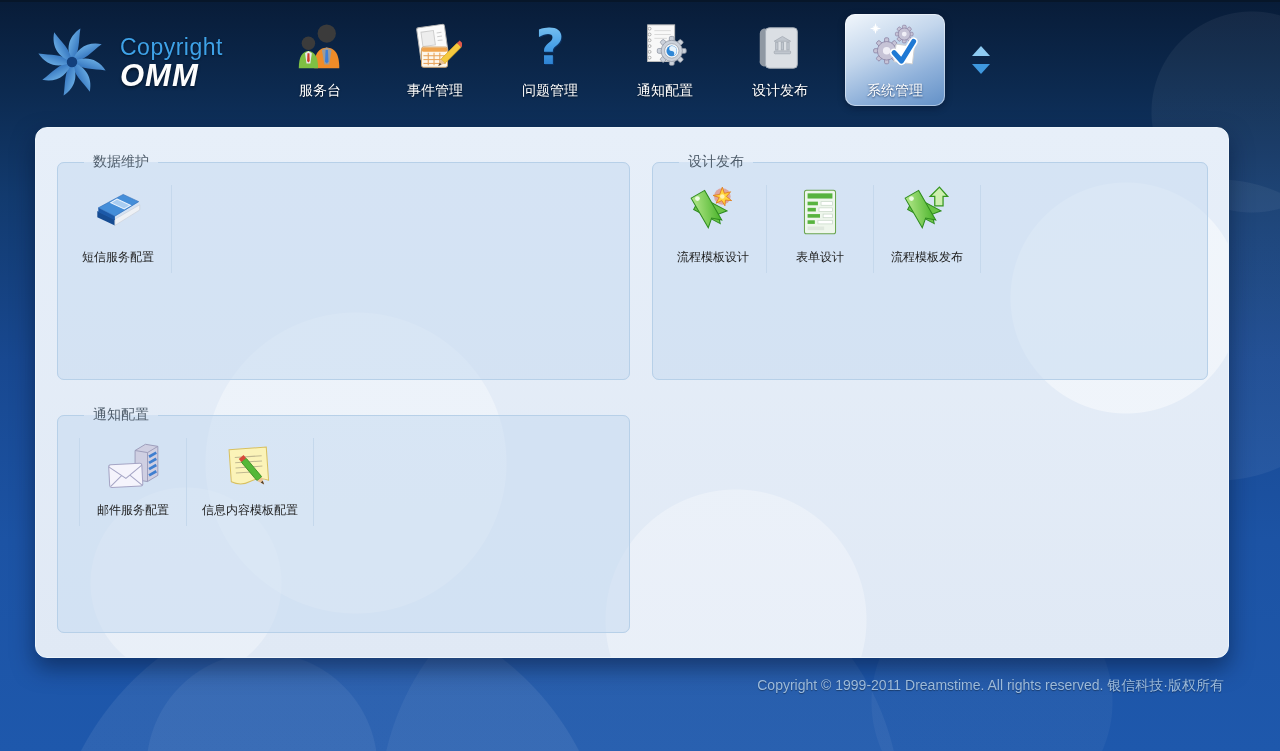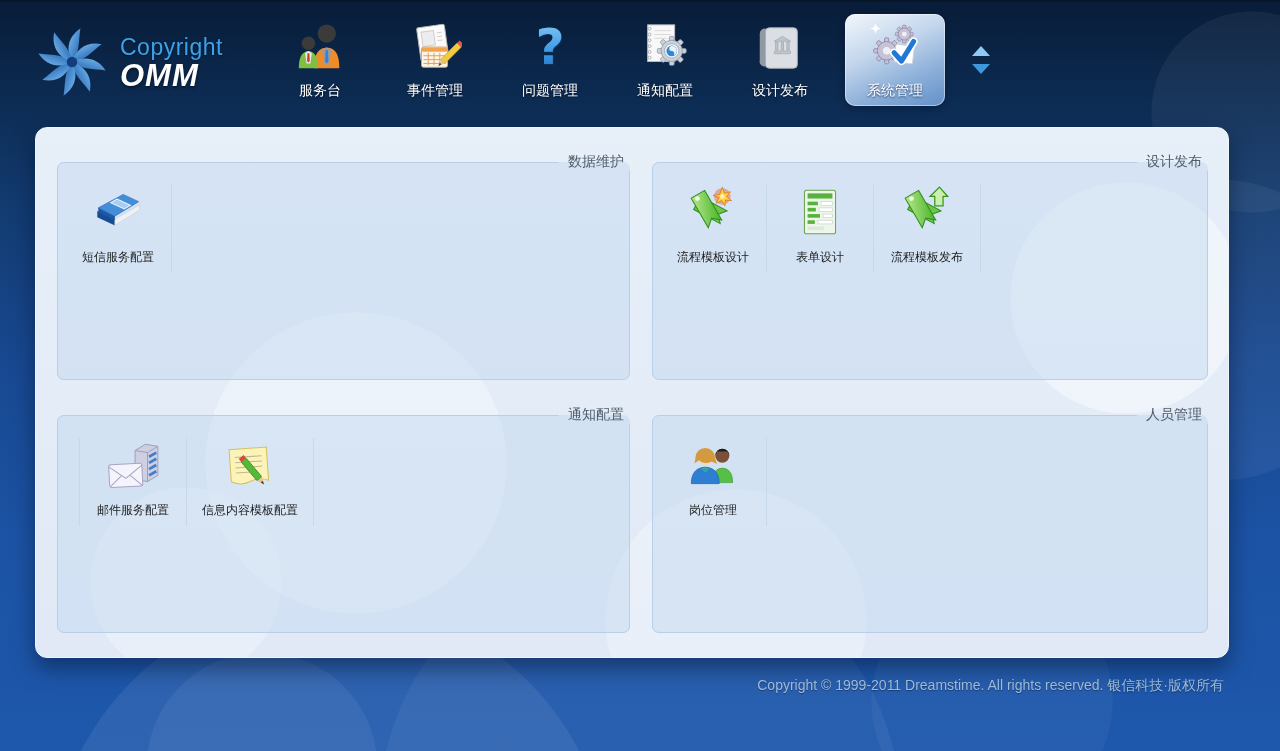--- a/index.html
+++ b/index.html
@@ -55,21 +55,21 @@
       radial-gradient(circle at 1090px 170px, rgba(255,255,255,.45) 0 115px, transparent 116px),
       radial-gradient(circle at 320px 335px, rgba(255,255,255,.35) 0 150px, transparent 151px),
       radial-gradient(circle at 150px 455px, rgba(255,255,255,.30) 0 95px, transparent 96px),
       radial-gradient(circle at 700px 492px, rgba(255,255,255,.30) 0 130px, transparent 131px),
       linear-gradient(180deg,#e7eff9 0%,#e0e9f5 100%);
     box-shadow:0 10px 22px rgba(3,18,48,.5);
   }
 
   fieldset.panel {
     position:absolute; border:1px solid #b7d0e8; border-radius:7px;
-    background:rgba(199,219,240,.55); padding:8px 8px 0 14px;text-align:right;
+    background:rgba(199,219,240,.55); padding:8px 8px 0 14px;
   }
   fieldset.panel legend { font-size:14px; color:#4f5d6b; padding:0 9px; margin-left:12px; }
   #panel-0 { left:21px; top:25px;  width:573px; height:227px; }
   #panel-1 { left:616px; top:25px; width:556px; height:227px; }
   #panel-2 { left:21px; top:278px; width:573px; height:227px; }
   #panel-3 { left:616px; top:278px; width:556px; height:227px; }
 
   .items-row { display:flex; align-items:flex-start; margin-top:4px; }
   .pitem { min-width:92px; padding:0 8px; display:flex; flex-direction:column; align-items:center; cursor:pointer; }
   .pitem .picon { width:58px; height:58px; }
@@ -376,35 +376,17 @@
               <path d="M39.8 43.4 L42.2 43.4 L41 47 Z" fill="#4a3a28"></path>
               <rect x="38" y="12.5" width="6" height="3.8" fill="#d84a3a"></rect>
             </g>
           </svg>
           <span class="plabel">信息内容模板配置</span>
         </div>
         <div class="pdiv"></div>
       </div>
     </fieldset>
 
-    <fieldset class="panel" id="panel-3">
-      <legend>人员管理</legend>
-      <div class="items-row">
-        <div class="pitem">
-          <svg class="picon" viewBox="0 0 56 56">
-            <circle cx="37" cy="19" r="6.8" fill="#7a5038"></circle>
-            <path d="M30.2 19 a6.8 6.8 0 0 1 13.6 0 l-1.8 -4 h-10 Z" fill="#1e1e1e"></path>
-            <path d="M27 45 C27 35.5 31 31.5 37 31 C43 31.5 47 35.5 47 45 Z" fill="#55bf47" stroke="#3c9a30" stroke-width=".6"></path>
-            <circle cx="20.5" cy="20" r="8" fill="#f6d7b2"></circle>
-            <path d="M11 21 a9.5 9.5 0 0 1 19 0 q1 4 2 6 l-5.5 -2.5 a9.5 9.5 0 0 1 -12 -1 l-4.5 3 q1 -3 1 -5.5 Z" fill="#d49a40"></path>
-            <path d="M7 46 C7 34.5 13 30.5 20.5 30 C28 30.5 34 34.5 34 46 Z" fill="#2e7ed2" stroke="#1d5fa8" stroke-width=".6"></path>
-            <path d="M16.5 31.5 L20.5 35.5 L24.5 31.5 L22.3 30.2 h-3.6 Z" fill="#2fa8a0"></path>
-          </svg>
-          <span class="plabel">岗位管理</span>
-        </div>
-        <div class="pdiv"></div>
-      </div>
-    </fieldset>
 
   </div>
 
   <div class="footer">Copyright © 1999-2011 Dreamstime. All rights reserved. 银信科技·版权所有</div>
 </div>
 
 </body></html>

